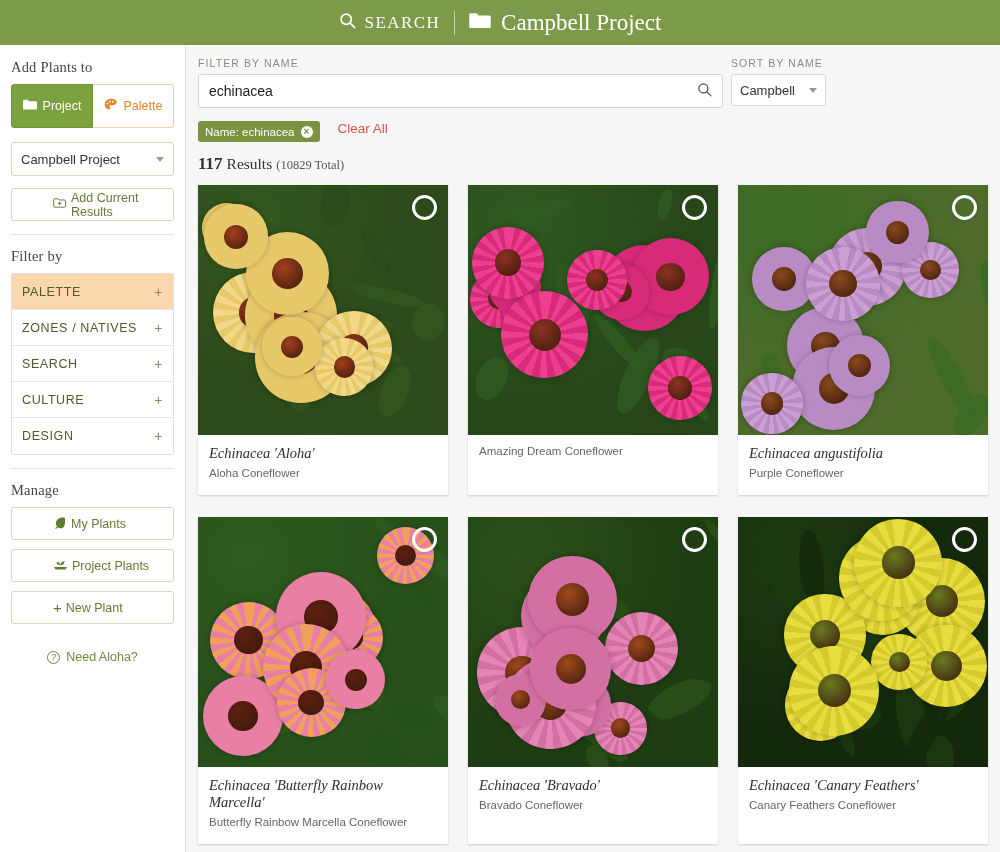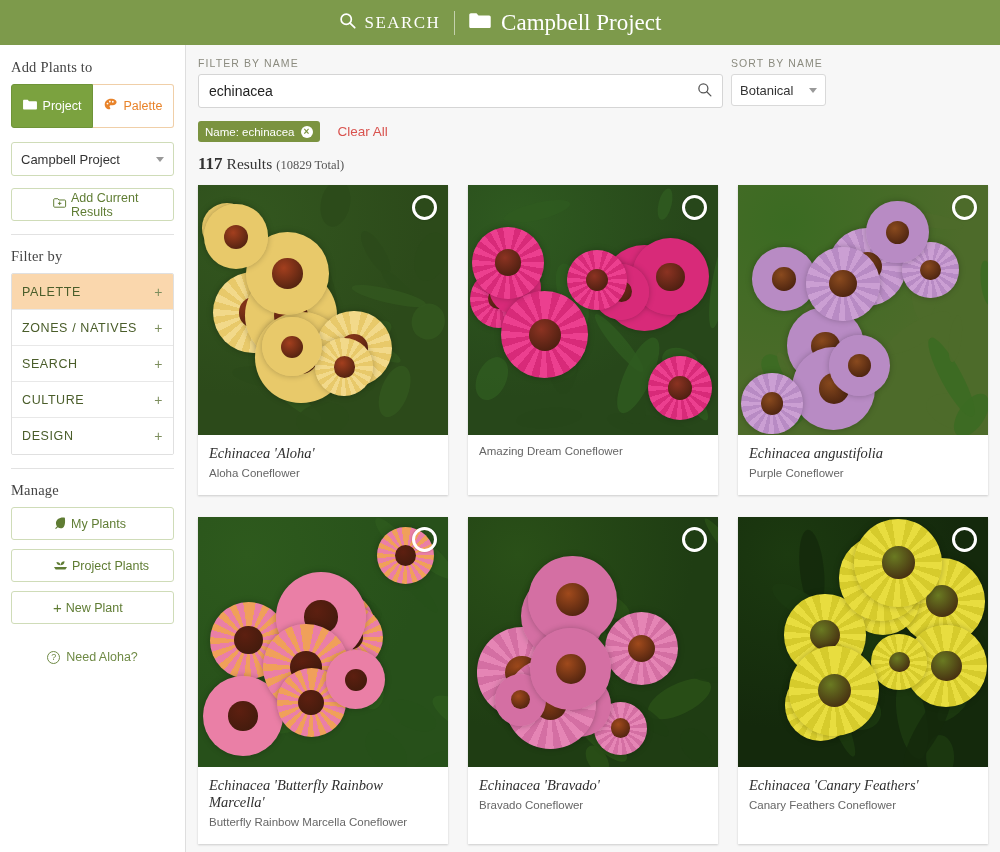--- a/index.html
+++ b/index.html
@@ -143,21 +143,21 @@
   }
   .sort-wrap { width: 95px; }
   .sort-select {
     height: 32px; background: #fff; border: 1px solid #d9d9d9;
     border-radius: 3px; display: flex; align-items: center;
     justify-content: space-between; padding: 0 8px; cursor: pointer;
   }
   .sort-select span.v { font-size: 13px; color: #333; }
 
   .chips-row {
-    display: flex; align-items: center; gap: 18px; margin-top: 13px;
+    display: flex; align-items: flex-start; gap: 18px; margin-top: 13px;
   }
   .chip {
     background: #7b9340; color: #fff; border-radius: 3px;
     height: 21px; display: flex; align-items: center; gap: 6px;
     padding: 0 7px; font-size: 11.5px; cursor: pointer;
   }
   .chip-x {
     width: 12px; height: 12px; border-radius: 50%; background: #fff;
     color: #7b9340; font-size: 10px; line-height: 11px; text-align: center;
     font-weight: bold;
@@ -348,21 +348,21 @@
               <svg width="15" height="15" viewBox="0 0 20 20" fill="none" stroke="#555" stroke-width="1.7">
                 <circle cx="8.5" cy="8.5" r="6"></circle>
                   <line x1="13" y1="13" x2="18.5" y2="18.5" stroke-linecap="round"></line>
               </svg>
             </span>
           </div>
         </div>
         <div class="sort-wrap">
           <div class="field-label">SORT BY NAME</div>
           <div class="sort-select">
-            <span class="v">Botanical</span>
+            <span class="v">Campbell</span>
             <span class="caret-sm"></span>
           </div>
         </div>
       </div>
 
       <div class="chips-row">
         <div class="chip">
           <span>Name: echinacea</span>
           <span class="chip-x">×</span>
         </div>

